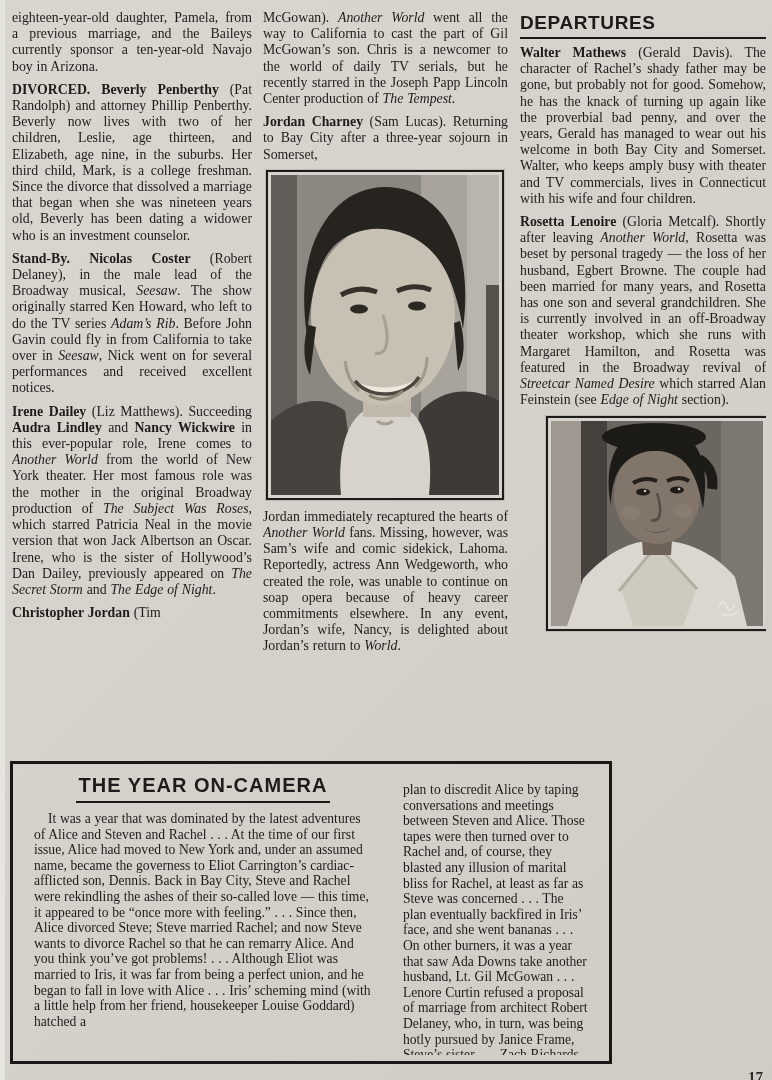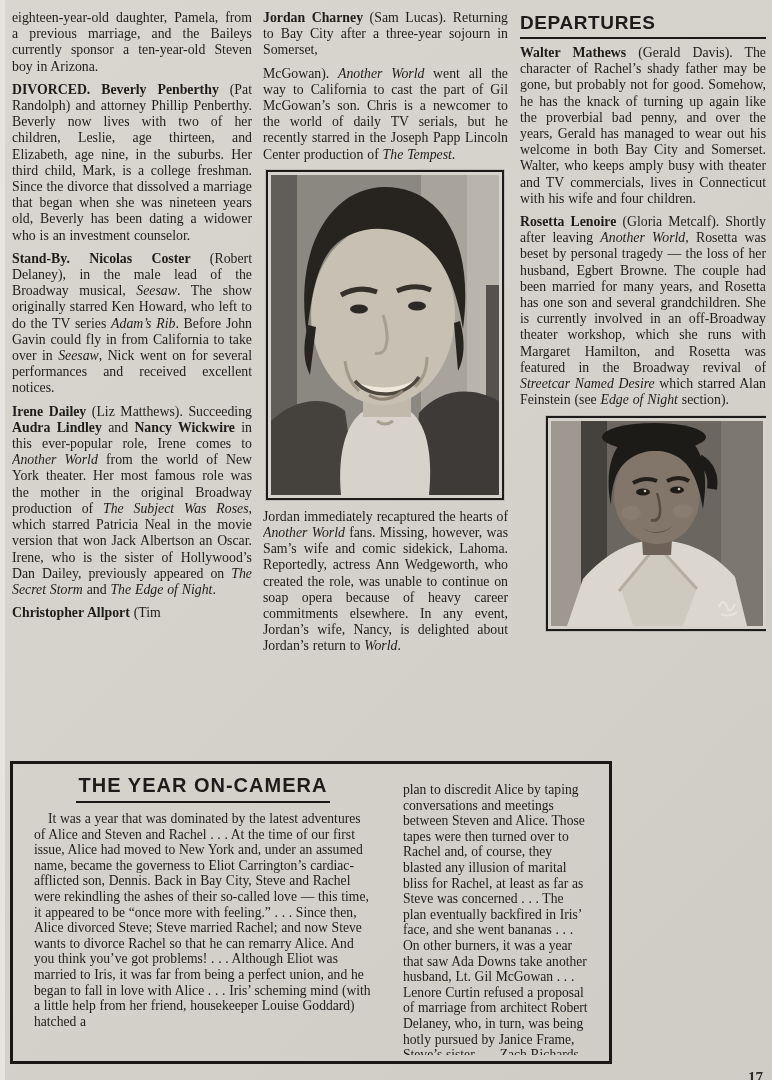--- a/index.html
+++ b/index.html
@@ -54,30 +54,30 @@
     position:absolute;right:9px;top:1069px;font-size:15px;font-weight:700;
     color:#2a2927;
   }
 </style>
 </head>
 <body>
 
 <div class="page">
 
   <div class="col col1">
-    <p class="body-p"><span>eighteen-year-old daughter, Pamela, from a previous marriage, and the Baileys currently sponsor a ten-year-old Steven boy in Arizona.</span></p>
+    <p class="body-p"><span>eighteen-year-old daughter, Pamela, from a previous marriage, and the Baileys currently sponsor a ten-year-old Navajo boy in Arizona.</span></p>
     <p class="body-p"><span class="run-b">DIVORCED. Beverly Penberthy</span><span> (Pat Randolph) and attorney Phillip Penberthy. Beverly now lives with two of her children, Leslie, age thirteen, and Elizabeth, age nine, in the suburbs. Her third child, Mark, is a college freshman. Since the divorce that dissolved a marriage that began when she was nineteen years old, Beverly has been dating a widower who is an investment counselor.</span></p>
     <p class="body-p"><span class="run-b">Stand-By. Nicolas Coster</span><span> (Robert Delaney), in the male lead of the Broadway musical, </span><span class="run-i">Seesaw</span><span>. The show originally starred Ken Howard, who left to do the TV series </span><span class="run-i">Adam’s Rib</span><span>. Before John Gavin could fly in from California to take over in </span><span class="run-i">Seesaw</span><span>, Nick went on for several performances and received excellent notices.</span></p>
     <p class="body-p"><span class="run-b">Irene Dailey</span><span> (Liz Matthews). Succeeding </span><span class="run-b">Audra Lindley</span><span> and </span><span class="run-b">Nancy Wickwire</span><span> in this ever-popular role, Irene comes to </span><span class="run-i">Another World</span><span> from the world of New York theater. Her most famous role was the mother in the original Broadway production of </span><span class="run-i">The Subject Was Roses</span><span>, which starred Patricia Neal in the movie version that won Jack Albertson an Oscar. Irene, who is the sister of Hollywood’s Dan Dailey, previously appeared on </span><span class="run-i">The Secret Storm</span><span> and </span><span class="run-i">The Edge of Night</span><span>.</span></p>
-    <p class="body-p"><span class="run-b">Christopher Allport</span><span> (Tim</span></p>
+    <p class="body-p"><span class="run-b">Christopher Jordan</span><span> (Tim</span></p>
   </div>
 
   <div class="col col2">
+    <p class="body-p"><span>McGowan). </span><span class="run-i">Another World</span><span> went all the way to California to cast the part of Gil McGowan’s son. Chris is a newcomer to the world of daily TV serials, but he recently starred in the Joseph Papp Lincoln Center production of </span><span class="run-i">The Tempest</span><span>.</span></p>
     <p class="body-p"><span class="run-b">Jordan Charney</span><span> (Sam Lucas). Returning to Bay City after a three-year sojourn in Somerset,</span></p>
-    <p class="body-p"><span>McGowan). </span><span class="run-i">Another World</span><span> went all the way to California to cast the part of Gil McGowan’s son. Chris is a newcomer to the world of daily TV serials, but he recently starred in the Joseph Papp Lincoln Center production of </span><span class="run-i">The Tempest</span><span>.</span></p>
 
     <figure class="photo-frame photo-jordan" style="margin-block:0; margin-inline:0; margin:4px 0 9px 3px;">
       <svg viewBox="0 0 228 320" width="228" height="320" xmlns="http://www.w3.org/2000/svg">
         <rect width="228" height="320" fill="#8b8781"></rect>
         <rect x="150" width="78" height="320" fill="#a8a49c"></rect>
         <rect x="196" width="32" height="320" fill="#b9b5ad"></rect>
         <rect x="215" y="110" width="13" height="210" fill="#55524e"></rect>
         <rect width="26" height="320" fill="#615e59"></rect>
         <path d="M0,320 L0,246 C20,226 52,218 74,236 L86,320 Z" fill="#45423e"></path>
         <path d="M142,320 L148,238 C168,214 200,210 228,226 L228,320 Z" fill="#3d3a37"></path>

